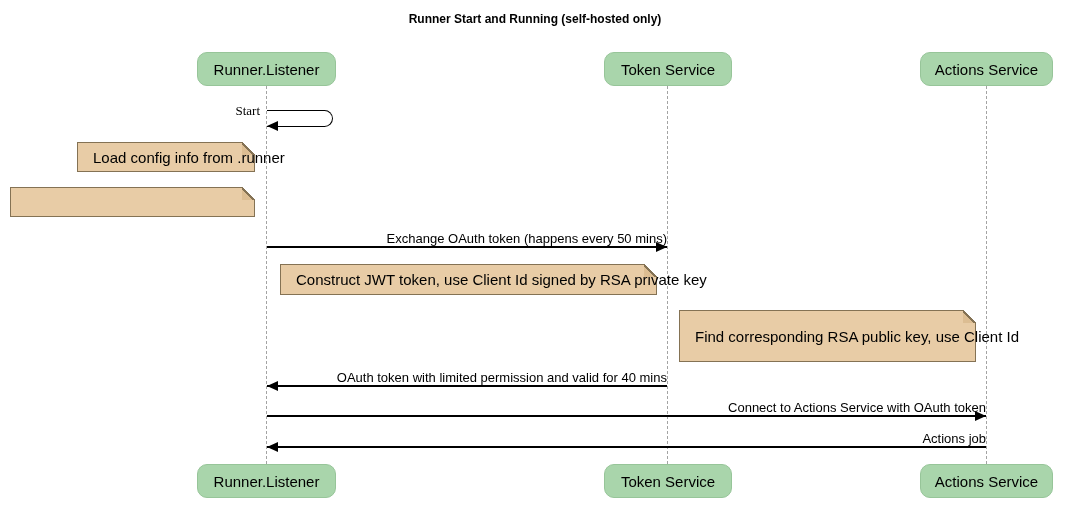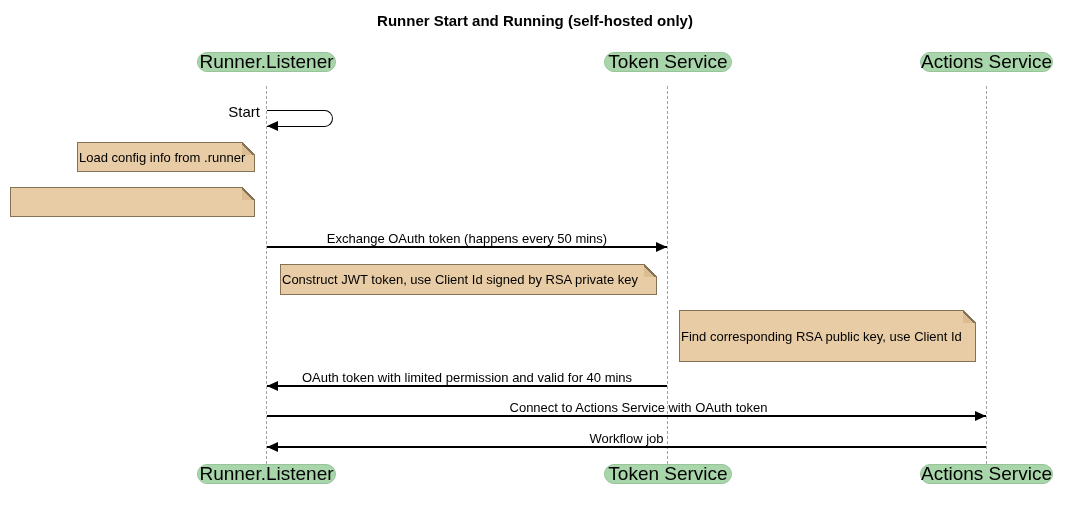--- a/index.html
+++ b/index.html
@@ -2,67 +2,67 @@
 <html style="--participant-fill: #a9d5ab; --participant-border: #97c599; --note-fill: #e8cca6; --note-border: #847254; --note-fold: #dcbd92; --lifeline: #a3a3a3; --arrow: #000000; --background: #ffffff; --text: #000000;"><head>
 <meta charset="utf-8">
 <style>
   html,body{margin:0;padding:0;background:#fff;}
   .diagram{
     position:relative;width:1070px;height:525px;background:#fff;overflow:hidden;
     font-family:"Liberation Sans","DejaVu Sans",sans-serif;color:#000;
   }
   .title{
     position:absolute;left:0;top:12px;width:100%;text-align:center;
-    font-size:15px;font-weight:bold;
+    font-size:12px;font-weight:bold;
   }
   .lifeline{
     position:absolute;top:86px;height:378px;width:0;
     border-left:1px dashed var(--lifeline);
   }
   .participant{
-    position:absolute;height:20px;box-sizing:border-box;
+    position:absolute;height:34px;box-sizing:border-box;
     background:var(--participant-fill);border:1px solid var(--participant-border);
     border-radius:10px;display:flex;align-items:center;justify-content:center;
-    font-size:19px;white-space:nowrap;
+    font-size:15px;white-space:nowrap;
   }
   .note{
     position:absolute;box-sizing:border-box;
     background:var(--note-fill);border:1px solid var(--note-border);
     display:flex;flex-direction:column;justify-content:center;align-items:flex-start;
-    padding:0 1px;font-size:13px;line-height:17px;
+    padding:0 15px;font-size:15px;line-height:17px;
   }
   .note-line{white-space:nowrap;}
   .fold{
     position:absolute;top:-1px;right:-1px;width:13px;height:13px;
     background:linear-gradient(to bottom left,
       #ffffff 48%,var(--note-border) 48%,var(--note-border) 58%,var(--note-fold) 58%);
   }
   .msg-line{
     position:absolute;height:1.5px;background:var(--arrow);
   }
   .msg-label{
     position:absolute;font-size:13px;height:14px;line-height:14px;
-    text-align:center;white-space:nowrap;
+    text-align:right;white-space:nowrap;
   }
   .arrowhead{position:absolute;width:0;height:0;border-style:solid;}
   .arrowhead.right{
     border-width:5px 0 5px 11px;
     border-color:transparent transparent transparent var(--arrow);
   }
   .arrowhead.left{
     border-width:5px 11px 5px 0;
     border-color:transparent var(--arrow) transparent transparent;
   }
   .self-loop{
     position:absolute;left:267px;top:110px;width:66px;height:17px;box-sizing:border-box;
     border:1.5px solid var(--arrow);border-left:none;border-radius:0 9px 9px 0;
   }
   .start-label{
     position:absolute;left:190px;top:103px;width:70px;text-align:right;
-    font-size:15px;white-space:nowrap;
+    font-size:13px;white-space:nowrap;font-family:Liberation Serif, serif;
   }
 </style>
 </head>
 <body>
 
 <div class="diagram">
 
   <div class="title">Runner Start and Running (self-hosted only)</div>
 
   <div class="lifeline" style="left:266px"></div>
@@ -97,25 +97,25 @@
 
   <div class="note" style="left:679px;top:310px;width:297px;height:52px">
     <div class="fold"></div>
     <div class="note-line">Find corresponding RSA public key, use Client Id</div>
   </div>
 
   <div class="msg-label" style="left:267px;top:371px;width:400px">OAuth token with limited permission and valid for 40 mins</div>
   <div class="msg-line" style="left:267px;top:385px;width:400px"></div>
   <div class="arrowhead left" style="left:267px;top:381px"></div>
 
-  <div class="msg-label" style="left:279px;top:401px;width:719px">Connect to Actions Service with OAuth token</div>
+  <div class="msg-label" style="left:267px;top:401px;width:719px">Connect to Actions Service with OAuth token</div>
   <div class="msg-line" style="left:267px;top:415px;width:719px"></div>
   <div class="arrowhead right" style="left:975px;top:411px"></div>
 
-  <div class="msg-label" style="left:267px;top:432px;width:719px">Workflow job</div>
+  <div class="msg-label" style="left:267px;top:432px;width:719px">Actions job</div>
   <div class="msg-line" style="left:267px;top:446px;width:719px"></div>
   <div class="arrowhead left" style="left:267px;top:442px"></div>
 
   <div class="participant" style="left:197px;top:464px;width:139px">Runner.Listener</div>
   <div class="participant" style="left:604px;top:464px;width:128px">Token Service</div>
   <div class="participant" style="left:920px;top:464px;width:133px">Actions Service</div>
 
 </div>
 
 </body></html>

